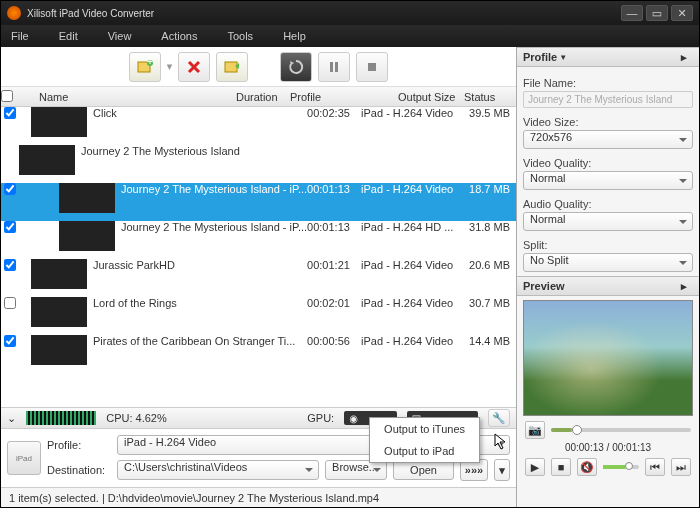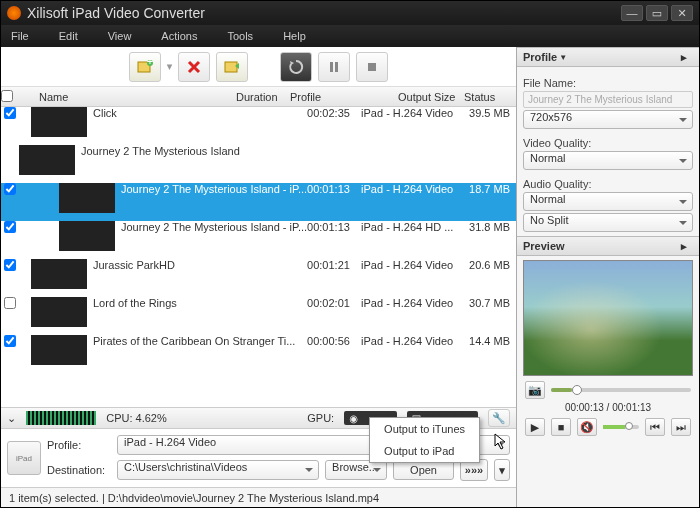--- a/index.html
+++ b/index.html
@@ -1,19 +1,19 @@
 <!DOCTYPE html>
 <html><head>
 <meta charset="utf-8">
 <style>
 *{box-sizing:border-box;margin:0;padding:0;font-family:Tahoma,Arial,sans-serif;font-size:11px;color:#333}
 body{background:#fff;width:700px;height:508px;overflow:hidden;border:1px solid #000}
 .title-bar{background:linear-gradient(#2a2a2a,#1a1a1a);height:24px;display:flex;align-items:center;padding:0 6px;color:#ddd}
 .title-bar .logo{width:14px;height:14px;background:radial-gradient(circle,#f80,#c40);border-radius:50%;margin-right:6px}
-.title-bar .title{color:#ddd;flex:1;font-size:14px}
+.title-bar .title{color:#ddd;flex:1;font-size:10px}
 .title-bar .win-btn{width:22px;height:16px;background:#444;margin-left:3px;display:flex;align-items:center;justify-content:center;color:#ccc;cursor:pointer;border:1px solid #555;border-radius:2px}
 .menu-bar{background:linear-gradient(#2a2a2a,#1a1a1a);height:22px;display:flex;align-items:center;padding:0 10px}
 .menu-item{color:#ccc;margin-right:30px;cursor:pointer}
 .main{display:flex;height:calc(100% - 46px)}
 .left-pane{flex:1;display:flex;flex-direction:column;border-right:1px solid #aaa;min-width:0}
 .right-pane{width:182px;display:flex;flex-direction:column;background:#f5f5f5}
 .toolbar{height:40px;display:flex;align-items:center;justify-content:center;gap:6px;background:#fff;border-bottom:1px solid #ddd}
 .tbtn{width:32px;height:30px;border:1px solid #ccc;background:linear-gradient(#fdfdfd,#e8e8e8);border-radius:3px;display:flex;align-items:center;justify-content:center;cursor:pointer}
 .tbtn.add{background:linear-gradient(#fff,#e8e8d8)}
 .tb-icon{width:18px;height:18px}
@@ -277,31 +277,33 @@
 
   <div class="right-pane">
     <div class="section-head">
       <span>Profile</span>
         <span style="font-size:8px;margin-left:2px">▼</span>
       <span class="expand">▸</span>
     </div>
     <div class="props">
       <label>File Name:</label>
       <div class="file-name">Journey 2 The Mysterious Island</div>
+      <label>Video Size:</label>
       <div class="combo">
           <span>720x576</span>
         </div>
       <label>Video Quality:</label>
       <div class="combo">
           <span>Normal</span>
         </div>
       <label>Audio Quality:</label>
       <div class="combo">
           <span>Normal</span>
         </div>
+      <label>Split:</label>
       <div class="combo">
           <span>No Split</span>
         </div>
     </div>
     <div class="section-head">
       <span>Preview</span>
       <span class="expand">▸</span>
     </div>
     <div class="preview-img"></div>
     <div class="time-line">

